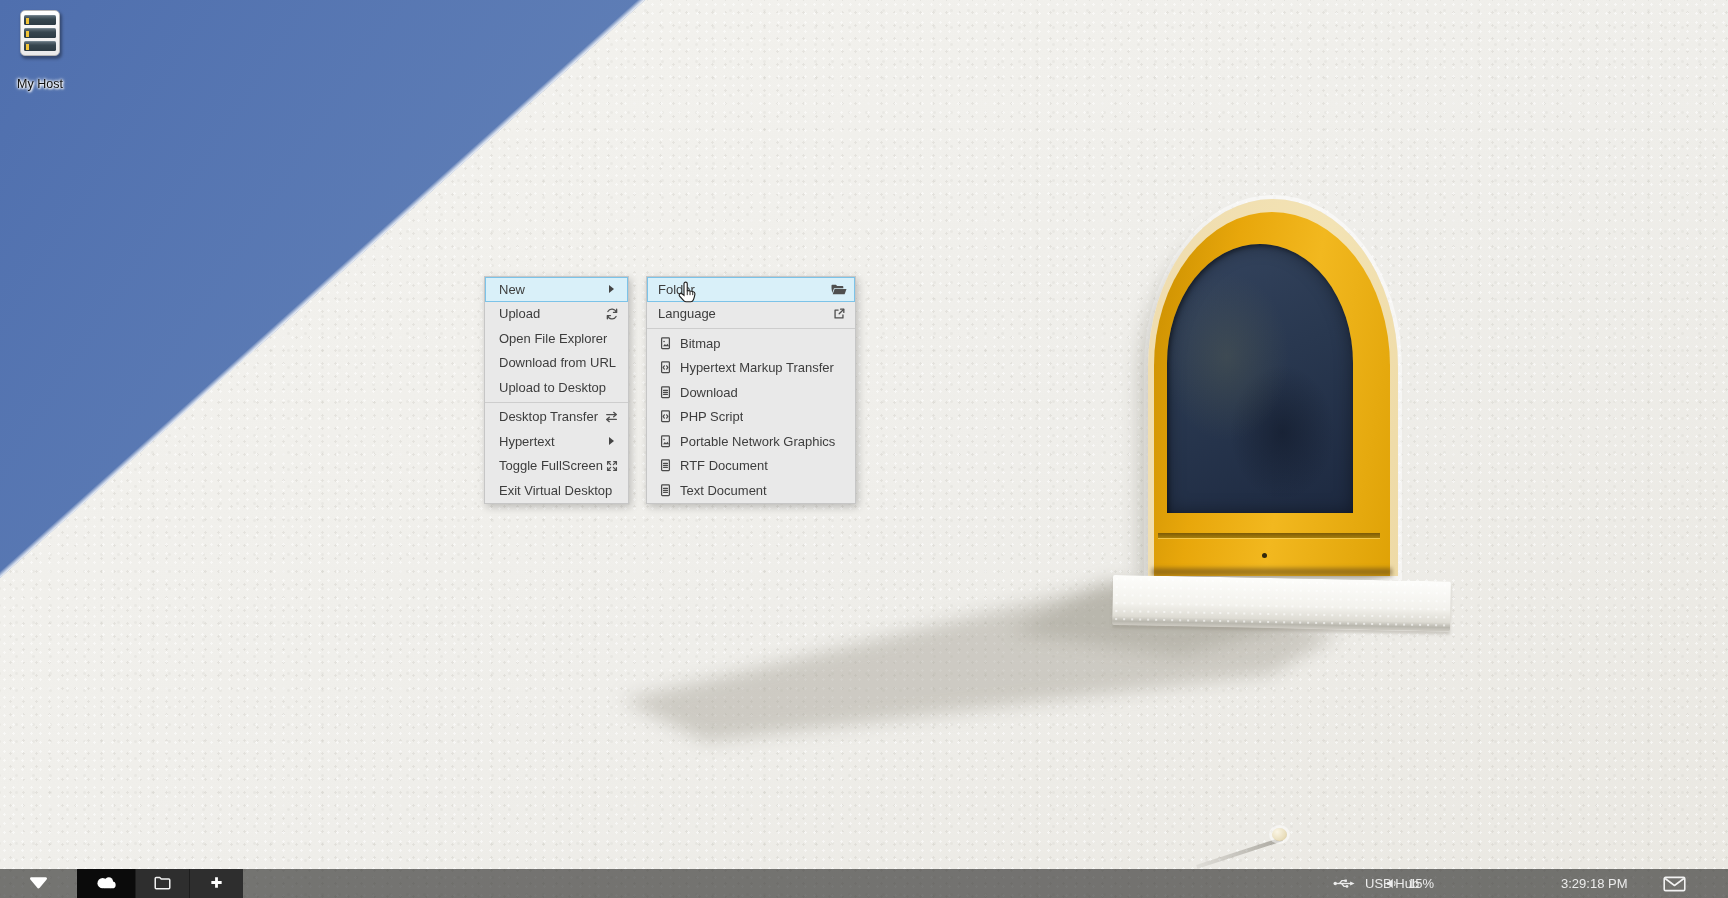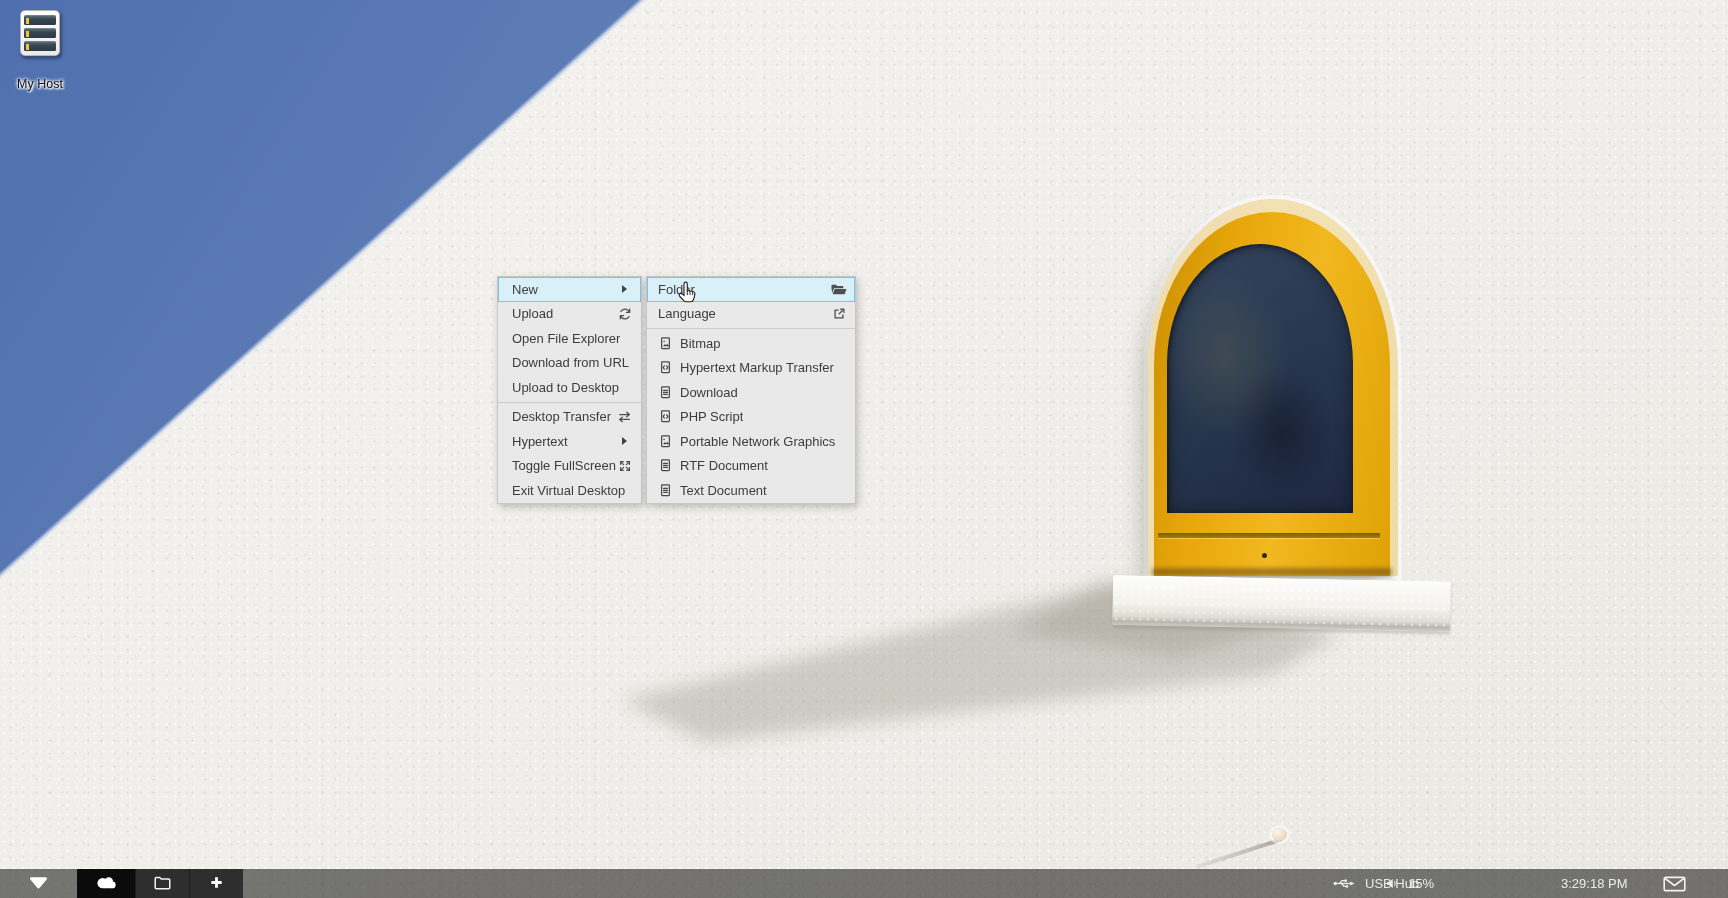--- a/index.html
+++ b/index.html
@@ -72,21 +72,21 @@
     background:linear-gradient(#5b6b75 0%,#36464f 35%,#2c3b44 100%);
     border-top:1px solid #72828c;box-sizing:border-box;}
   .bar i{position:absolute;left:2px;width:3px;height:3px;background:#f2c437;}
   .bar i.d1{top:1.5px;} .bar i.d2{bottom:1.5px;}
   .icon-label{margin-top:21px;font-size:12.5px;color:#0e0e0e;
     text-shadow:0 0 3px #fff,0 0 3px #fff,0 0 4px #fff,1px 1px 2px #fff;}
 
   
   .menu{position:absolute;top:276px;background:#e9e9e9;border:1px solid #c6c6c6;
     box-shadow:2px 3px 8px rgba(0,0,0,.22);box-sizing:border-box;padding:0;}
-  #menu-main{left:497px;width:145px;}
+  #menu-main{left:484px;width:145px;}
   #menu-sub{left:646px;width:210px;}
   .menu .row{height:24.5px;display:flex;align-items:center;
     padding:0 8px 0 14px;font-size:13px;color:#3d3d3d;white-space:nowrap;box-sizing:border-box;}
   #menu-sub .row{padding-left:11px;}
   .row .lbl{overflow:hidden;}
   .row .grow{flex:1;}
   .row .ric{display:flex;align-items:center;justify-content:center;width:17px;color:#4f4f4f;}
   .row .lic{display:flex;align-items:center;justify-content:center;width:15px;margin-right:7px;color:#4a4a4a;}
   .row.plain{padding-left:15px;}
   .row.selected{background:#d9f0f9;box-shadow:inset 0 0 0 1px #7cc3e8;}

